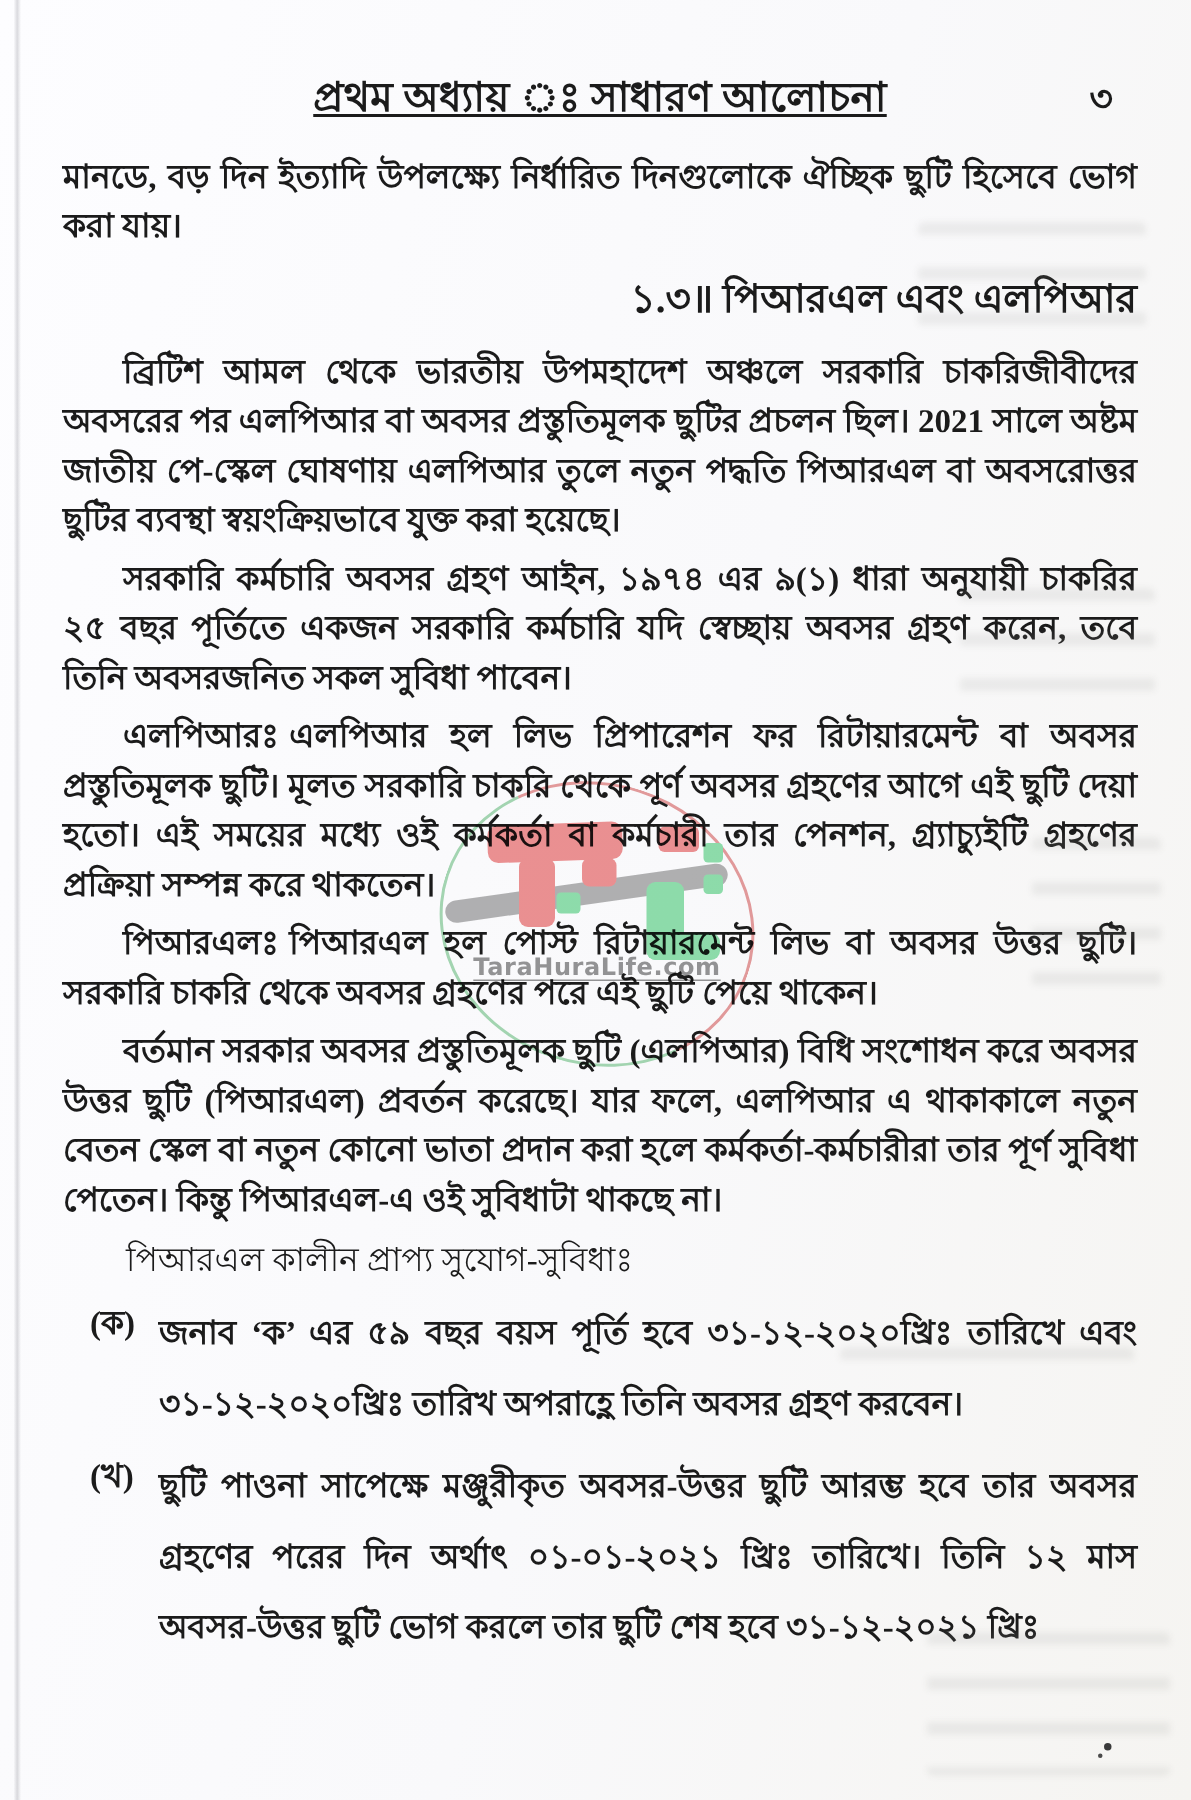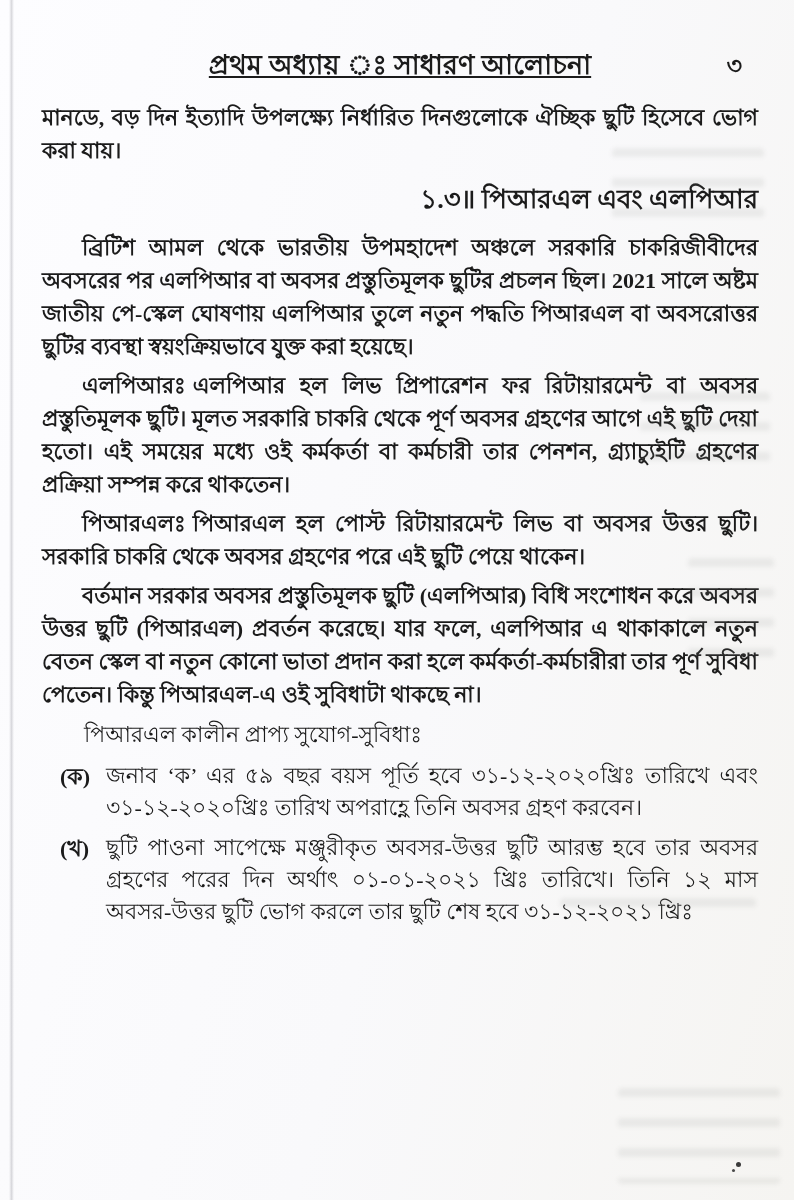--- a/index.html
+++ b/index.html
@@ -27,21 +27,21 @@
     font-size:22px; line-height:33px; font-weight:600;
     text-align:justify; margin:0 0 6px 0;
   }
   .indent { text-indent:40px; }
   .section-heading { font-size:26px; font-weight:800; margin:12px 0 8px 0;text-align:right; }
   .subheading { font-size:22px; font-weight:400; text-indent:42px; margin:2px 0 6px 0; }
   .lead { font-weight:800; margin-right:7px; }
   .list { margin-left:14px; }
   .list-item { display:flex; margin:0 0 8px 0; }
   .list-marker { flex:0 0 50px; font-size:22px; line-height:33px; font-weight:600; padding-left:4px; box-sizing:border-box; }
-  .list-text { flex:1; font-size:22px; line-height:32px; font-weight:400; text-align:justify; }
+  .list-text { flex:1; font-size:22px; line-height:47px; font-weight:700; text-align:justify; }
   
   .watermark {
     position:absolute; left:292px; top:522px; width:212px; height:188px;
     pointer-events:none; mix-blend-mode:multiply; opacity:.92; z-index:5;
   }
   .ring { position:absolute; inset:0; border-radius:50%; border:2px solid transparent; }
   .ring-red   { border-top-color:#e59595; border-right-color:#e59595; transform:rotate(18deg); }
   .ring-green { border-bottom-color:#9fd6ad; border-left-color:#9fd6ad; transform:rotate(18deg); }
   .wm-shape { position:absolute; }
   .red-bar   { left:33px;  top:27px;  width:90px; height:25px; background:#ee8a8a; border-radius:7px; transform:rotate(-2deg); }
@@ -94,20 +94,21 @@
     <span class="chapter-title">প্রথম অধ্যায় ঃ সাধারণ আলোচনা</span>
     <span class="page-num">৩</span>
   </div>
 
   <p class="para">মানডে, বড় দিন ইত্যাদি উপলক্ষ্যে নির্ধারিত দিনগুলোকে ঐচ্ছিক ছুটি হিসেবে ভোগ করা যায়।</p>
 
   <h2 class="section-heading">১.৩॥ পিআরএল এবং এলপিআর</h2>
 
   <p class="para indent"><span>ব্রিটিশ আমল থেকে ভারতীয় উপমহাদেশ অঞ্চলে সরকারি চাকরিজীবীদের অবসরের পর এলপিআর বা অবসর প্রস্তুতিমূলক ছুটির প্রচলন ছিল। 2021 সালে অষ্টম জাতীয় পে-স্কেল ঘোষণায় এলপিআর তুলে নতুন পদ্ধতি পিআরএল বা অবসরোত্তর ছুটির ব্যবস্থা স্বয়ংক্রিয়ভাবে যুক্ত করা হয়েছে।</span></p>
 
+  <p class="para indent"><span>সরকারি কর্মচারি অবসর গ্রহণ আইন, ১৯৭৪ এর ৯(১) ধারা অনুযায়ী চাকরির ২৫ বছর পূর্তিতে একজন সরকারি কর্মচারি যদি স্বেচ্ছায় অবসর গ্রহণ করেন, তবে তিনি অবসরজনিত সকল সুবিধা পাবেন।</span></p>
 
   <p class="para indent"><span class="lead">এলপিআরঃ</span><span>এলপিআর হল লিভ প্রিপারেশন ফর রিটায়ারমেন্ট বা অবসর প্রস্তুতিমূলক ছুটি। মূলত সরকারি চাকরি থেকে পূর্ণ অবসর গ্রহণের আগে এই ছুটি দেয়া হতো। এই সময়ের মধ্যে ওই কর্মকর্তা বা কর্মচারী তার পেনশন, গ্র্যাচ্যুইটি গ্রহণের প্রক্রিয়া সম্পন্ন করে থাকতেন।</span></p>
 
   <p class="para indent"><span class="lead">পিআরএলঃ</span><span>পিআরএল হল পোস্ট রিটায়ারমেন্ট লিভ বা অবসর উত্তর ছুটি। সরকারি চাকরি থেকে অবসর গ্রহণের পরে এই ছুটি পেয়ে থাকেন।</span></p>
 
   <p class="para indent"><span>বর্তমান সরকার অবসর প্রস্তুতিমূলক ছুটি (এলপিআর) বিধি সংশোধন করে অবসর উত্তর ছুটি (পিআরএল) প্রবর্তন করেছে। যার ফলে, এলপিআর এ থাকাকালে নতুন বেতন স্কেল বা নতুন কোনো ভাতা প্রদান করা হলে কর্মকর্তা-কর্মচারীরা তার পূর্ণ সুবিধা পেতেন। কিন্তু পিআরএল-এ ওই সুবিধাটা থাকছে না।</span></p>
 
   <h3 class="subheading">পিআরএল কালীন প্রাপ্য সুযোগ-সুবিধাঃ</h3>
 
 
@@ -116,13 +117,27 @@
     <div class="list-item">
       <span class="list-marker">(ক)</span>
       <span class="list-text">জনাব ‘ক’ এর ৫৯ বছর বয়স পূর্তি হবে ৩১-১২-২০২০খ্রিঃ তারিখে এবং ৩১-১২-২০২০খ্রিঃ তারিখ অপরাহ্ণে তিনি অবসর গ্রহণ করবেন।</span>
     </div>
     <div class="list-item">
       <span class="list-marker">(খ)</span>
       <span class="list-text">ছুটি পাওনা সাপেক্ষে মঞ্জুরীকৃত অবসর-উত্তর ছুটি আরম্ভ হবে তার অবসর গ্রহণের পরের দিন অর্থাৎ ০১-০১-২০২১ খ্রিঃ তারিখে। তিনি ১২ মাস অবসর-উত্তর ছুটি ভোগ করলে তার ছুটি শেষ হবে ৩১-১২-২০২১ খ্রিঃ</span>
     </div>
   </div>
 
+  <div class="watermark">
+    <div class="ring ring-red"></div>
+    <div class="ring ring-green"></div>
+    <div class="swoosh"></div>
+    <div class="wm-shape red-bar"></div>
+    <div class="wm-shape red-dash"></div>
+    <div class="wm-shape red-stem1"></div>
+    <div class="wm-shape red-stem2"></div>
+    <div class="wm-shape green-stem"></div>
+    <div class="wm-shape green-hook"></div>
+    <div class="wm-shape green-dots"></div>
+    <div class="wm-shape green-min"></div>
+    <div class="site-text">TaraHuraLife.com</div>
+  </div>
 </div>
 
 </body></html>

